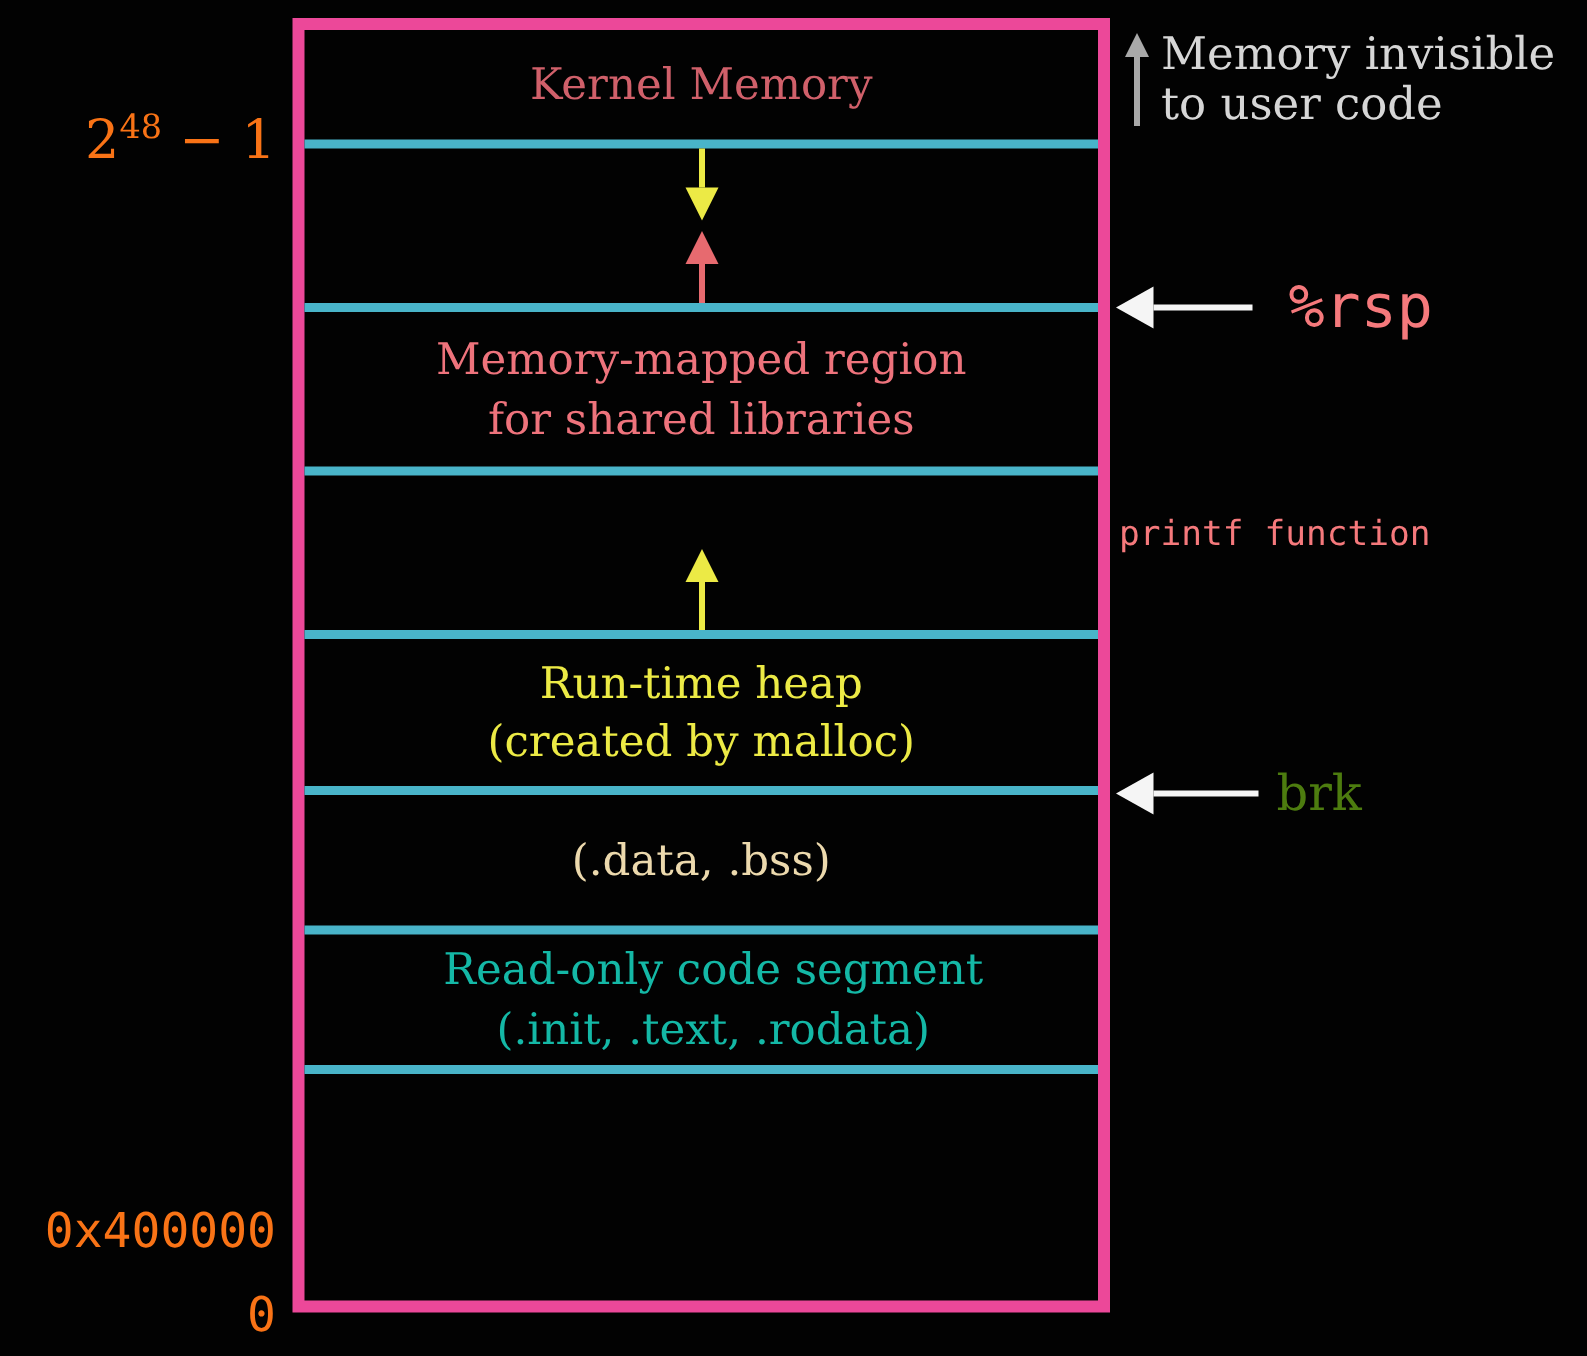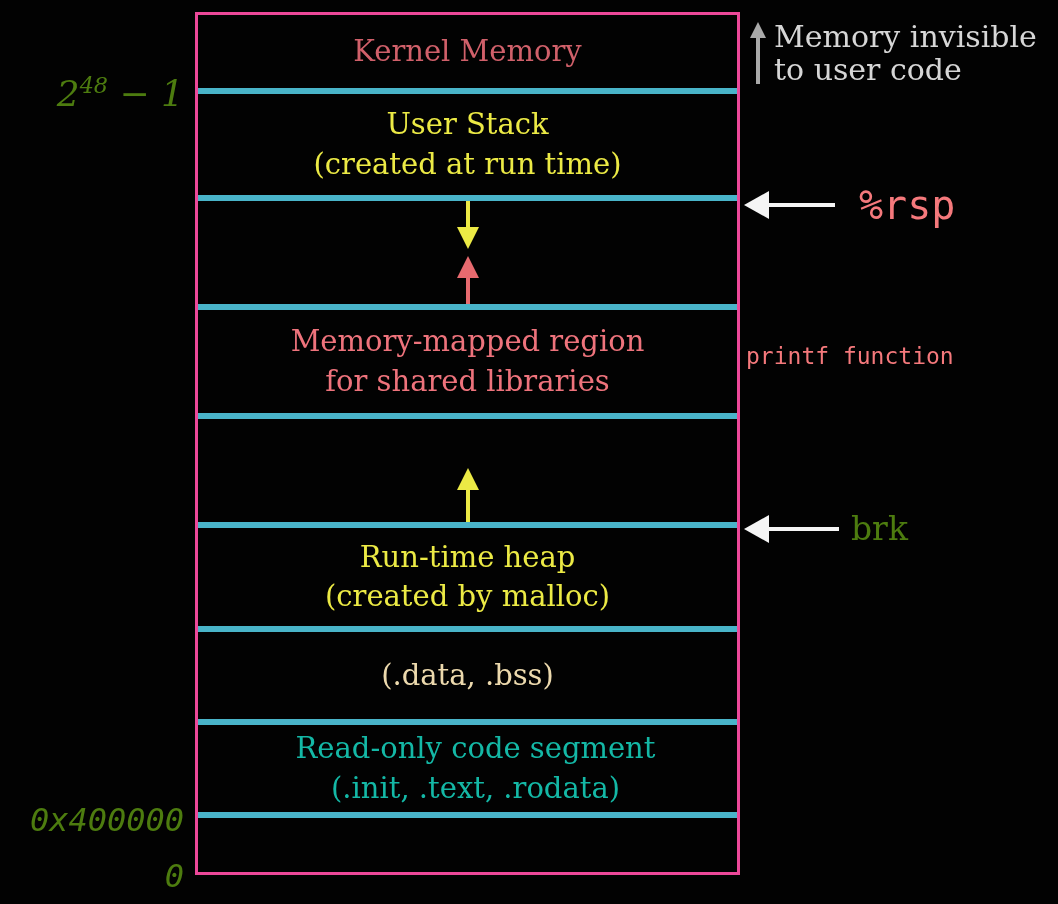--- a/index.html
+++ b/index.html
@@ -1,21 +1,21 @@
 <!DOCTYPE html>
 <html><head>
 <meta charset="utf-8">
 <style>
   html,body{margin:0;padding:0;background:#020202;}
   .stage{position:relative;width:1058px;height:904px;background:#020202;overflow:hidden;
          font-family:"DejaVu Serif", serif;}
 
   
   .memcol{position:absolute;left:195px;top:12px;width:545px;height:863px;
-          border:3px solid #ec4899;box-sizing:border-box;
+          border:8px solid #ec4899;box-sizing:border-box;
           display:flex;flex-direction:column;}
   .seg{border-bottom:6px solid #49b4c9;display:flex;flex-direction:column;
        justify-content:center;align-items:center;position:relative;
        font-size:29px;line-height:1.35;text-align:center;}
   .seg:last-child{border-bottom:none;}
   .seg.tight{line-height:1.18;}
 
   .t-kernel{color:#d0606a;}
   .t-yellow{color:#ecea45;}
   .t-salmon{color:#ee737c;}
@@ -23,21 +23,21 @@
   .t-teal{color:#14b8a6;margin-left:16px;}
 
   
   .varrow{position:absolute;left:50%;transform:translateX(-50%);
           display:flex;flex-direction:column;align-items:center;}
   .shaft-v{width:4px;}
   .head-down{width:0;height:0;border-left:11px solid transparent;border-right:11px solid transparent;}
   .head-up{width:0;height:0;border-left:11px solid transparent;border-right:11px solid transparent;}
 
   
-  .lbl-left{position:absolute;left:0;width:184px;text-align:right;color:#4d7c0f;font-style:italic;}
+  .lbl-left{position:absolute;left:0;width:184px;text-align:right;color:#f97316;}
   .lbl-serif{font-size:36px;}
   .lbl-serif sup{font-size:0.62em;}
   .mono{font-family:"DejaVu Sans Mono", monospace;}
   .lbl-mono{font-size:32px;}
 
   
   .note-invisible{position:absolute;left:750px;top:20px;display:flex;align-items:flex-start;}
   .uparrow-gray{display:flex;flex-direction:column;align-items:center;margin-top:2px;}
   .uparrow-gray .head{width:0;height:0;border-left:8px solid transparent;border-right:8px solid transparent;
                       border-bottom:16px solid #a9a9a9;}
@@ -64,24 +64,20 @@
   <div class="lbl-left mono lbl-mono" style="top:801px">0x400000</div>
 
   <div class="lbl-left mono lbl-mono" style="top:857px">0</div>
 
   <div class="memcol">
 
     <div class="seg" style="height:73px">
       <div class="t-kernel">Kernel Memory</div>
     </div>
 
-    <div class="seg" style="height:101px">
-      <div class="t-yellow">User Stack</div>
-      <div class="t-yellow">(created at run time)</div>
-    </div>
 
     <div class="seg" style="height:103px">
       <div class="varrow" style="top:0">
         <div class="shaft-v" style="height:26px;background:#ecea45"></div>
         <div class="head-down" style="border-top:22px solid #ecea45"></div>
       </div>
       <div class="varrow" style="bottom:0">
         <div class="head-up" style="border-bottom:22px solid #e76a6f"></div>
         <div class="shaft-v" style="height:26px;background:#e76a6f"></div>
       </div>

